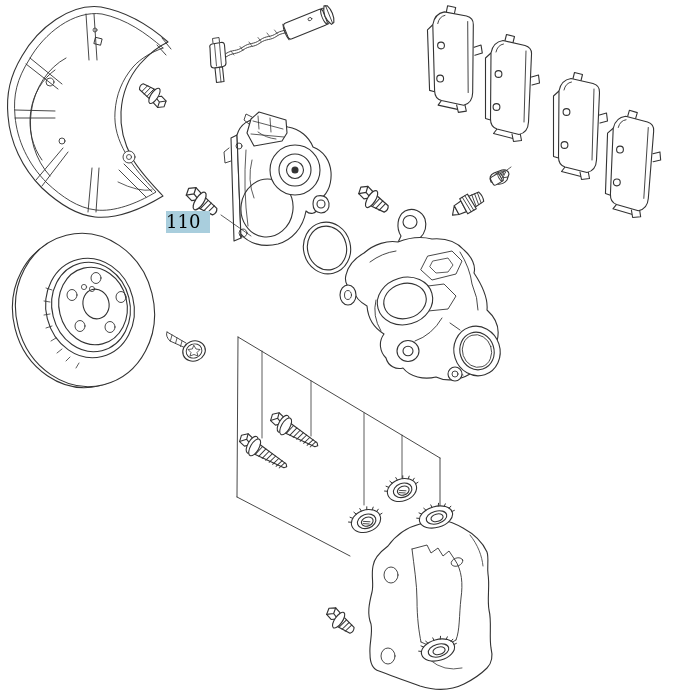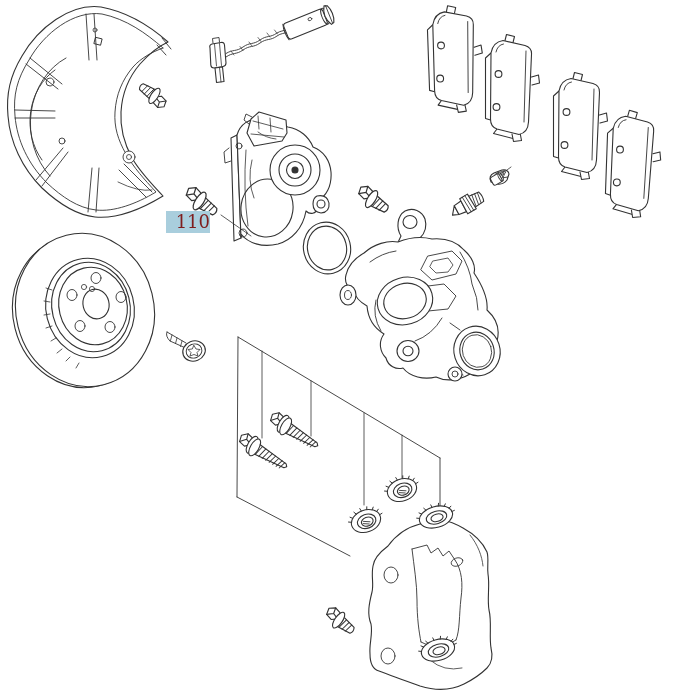--- a/index.html
+++ b/index.html
@@ -1,23 +1,23 @@
 <!DOCTYPE html>
 <html><head>
 <meta charset="utf-8">
 <style>
   html,body{margin:0;padding:0;background:#ffffff;}
   .stage{position:relative;width:700px;height:700px;background:#ffffff;overflow:hidden;
          font-family:"Liberation Sans",sans-serif;}
   .stage svg{position:absolute;left:0;top:0;}
   .callout{
     position:absolute;left:166px;top:211px;width:44px;height:22px;
-    background:#a9cedd;color:#7f1d1d;
+    background:#a9cedd;color:#000000;
     font-family:"DejaVu Serif",serif;font-size:18px;line-height:22px;
-    text-align:right;cursor:pointer;user-select:none;
+    text-align:left;cursor:pointer;user-select:none;
   }
 </style>
 </head>
 <body>
 
 <div class="stage">
 
 <svg width="700" height="700" viewBox="0 0 700 700">
 <defs>
   <g id="fbolt">

